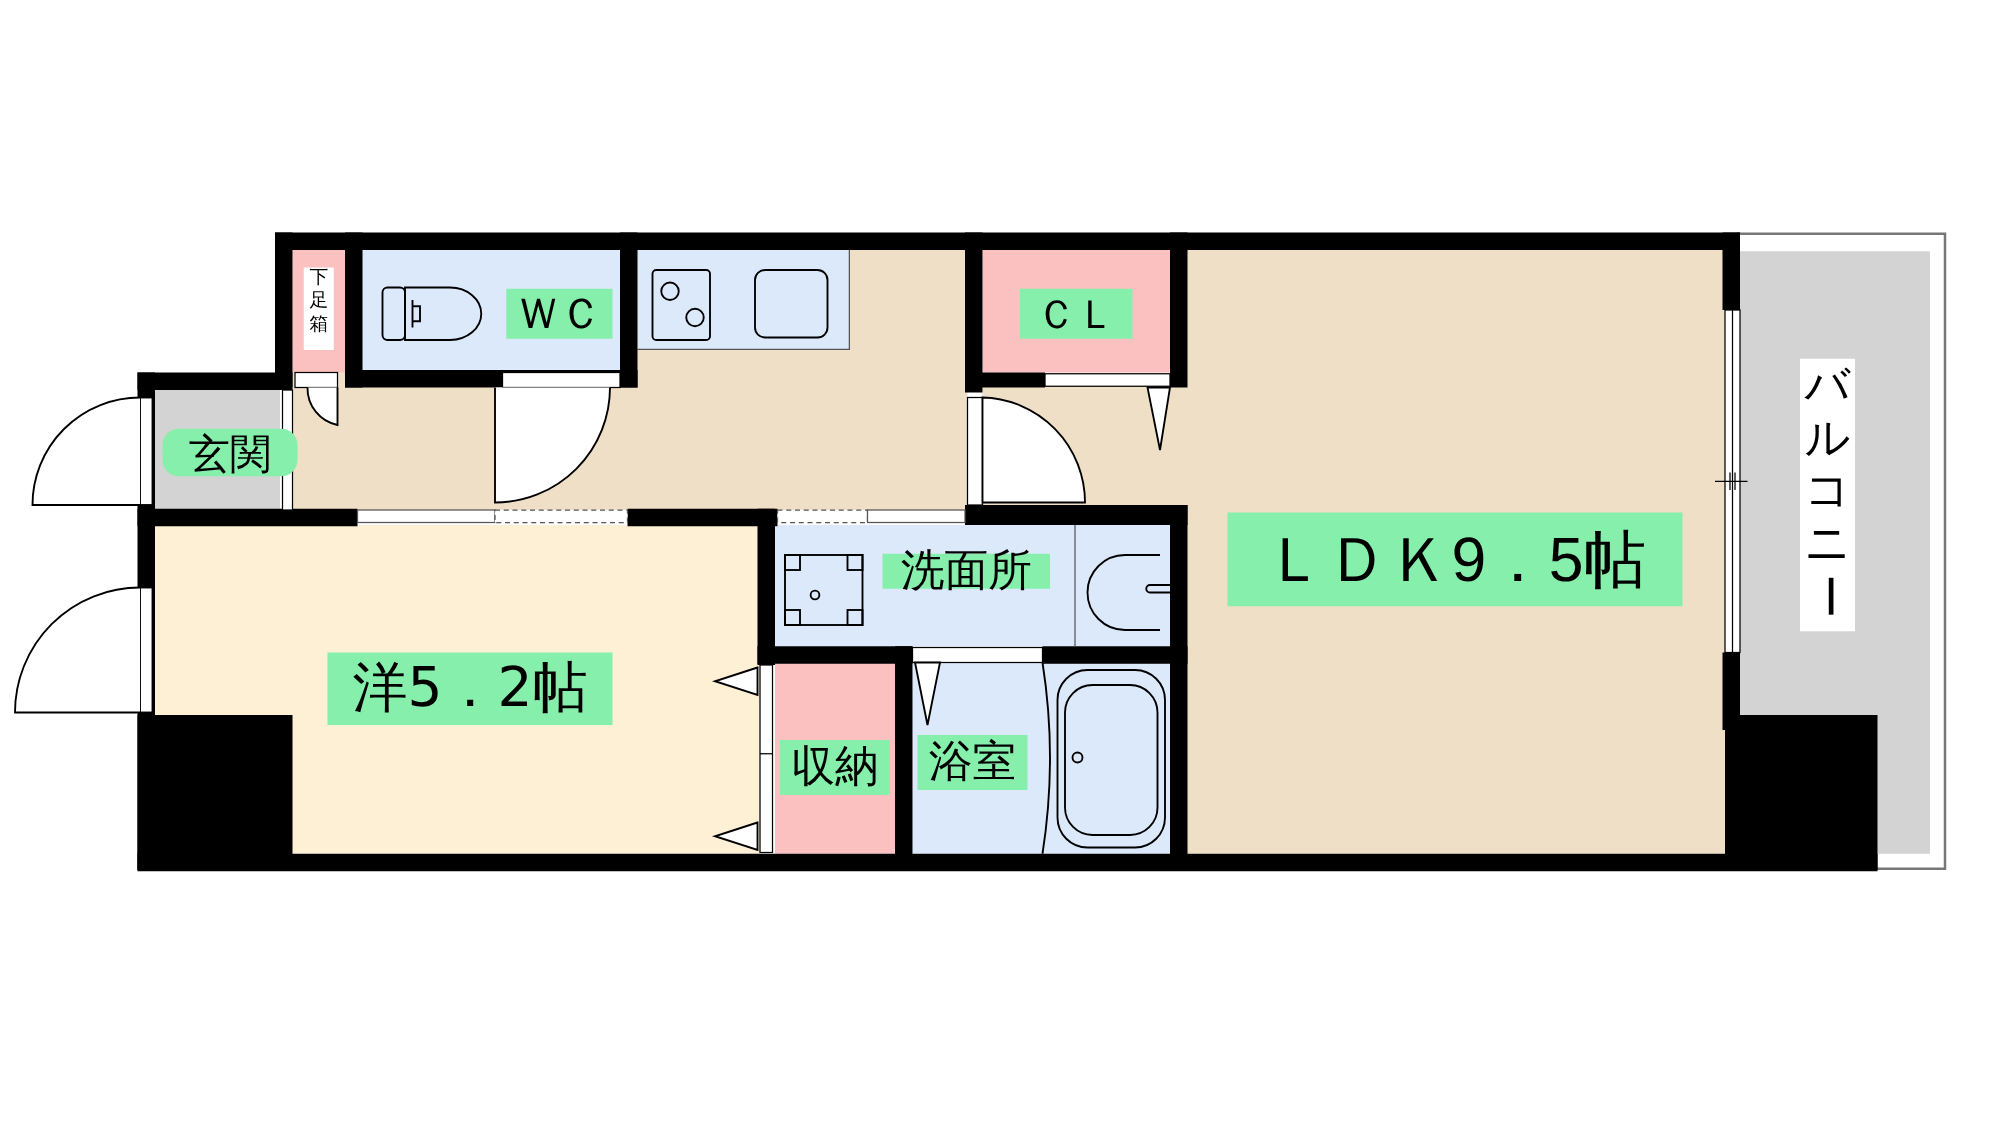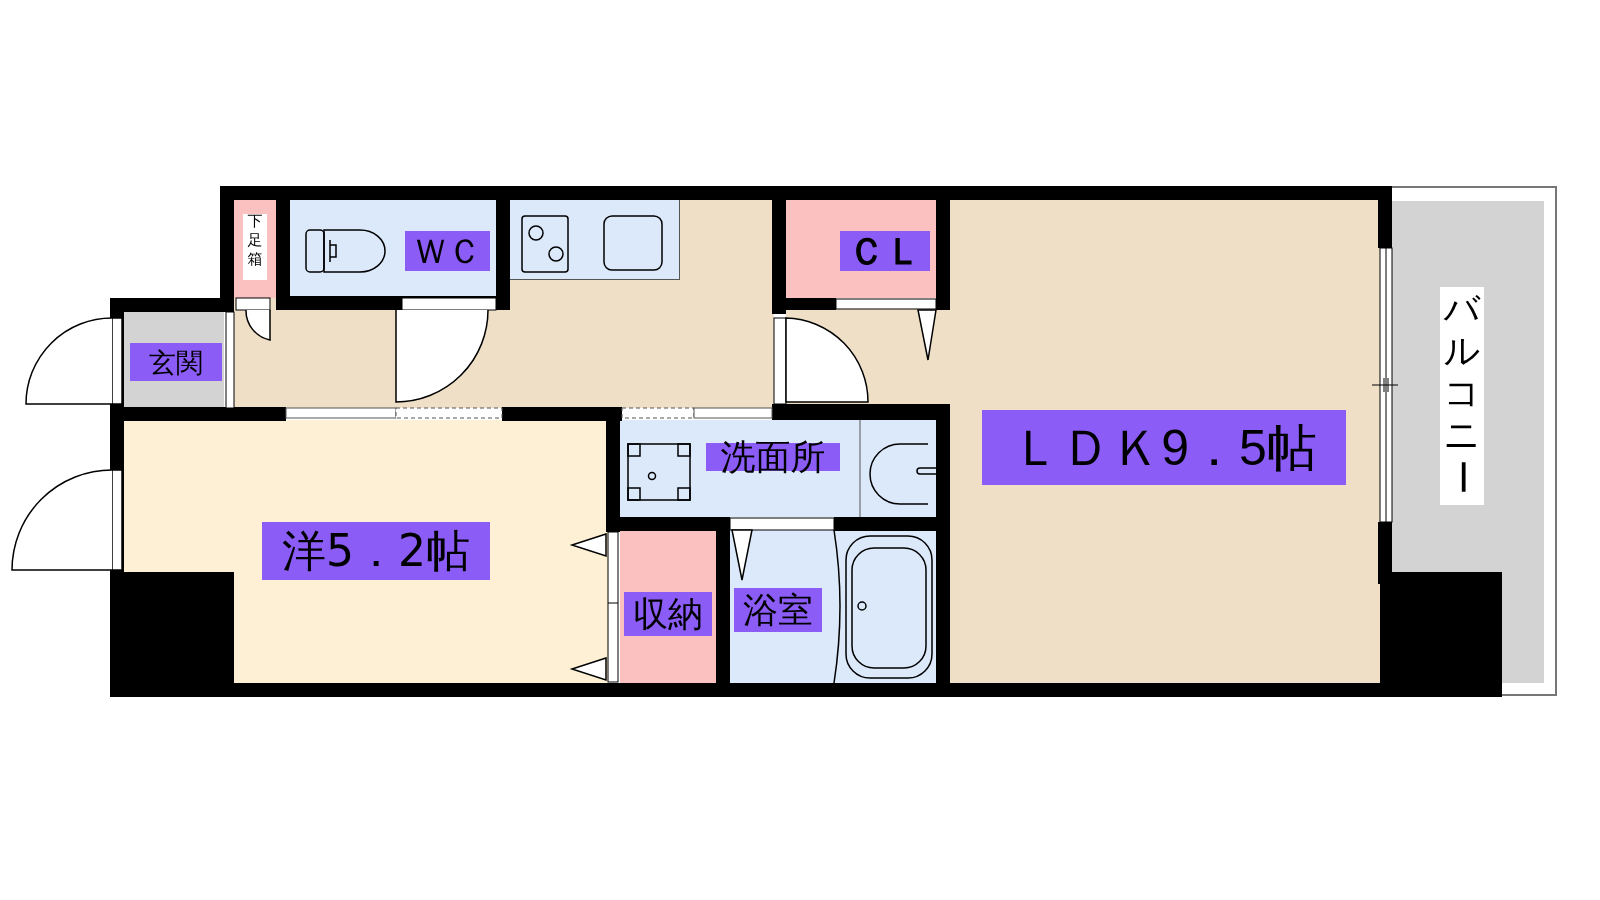--- a/index.html
+++ b/index.html
@@ -1,19 +1,19 @@
 <!DOCTYPE html>
 <html><head>
 <meta charset="utf-8">
 <style>
   html,body{margin:0;padding:0;background:#ffffff;}
   body{width:1600px;height:900px;position:relative;overflow:hidden;font-family:"DejaVu Sans","Liberation Sans",sans-serif;}
   .wall{position:absolute;background:#000;}
   .room{position:absolute;}
-  .label{position:absolute;background:#8b5cf6;color:#000;white-space:nowrap;line-height:1;display:flex;align-items:center;justify-content:center;}
+  .label{position:absolute;background:#86efac;color:#000;white-space:nowrap;line-height:1;display:flex;align-items:center;justify-content:center;}
   .vlabel{position:absolute;background:#fff;color:#000;display:flex;flex-direction:column;align-items:center;justify-content:flex-start;line-height:1;}
   .vlabel span{display:block;}
   svg{position:absolute;left:0;top:0;overflow:visible;}
 </style>
 </head>
 <body>
 
 <div class="room" style="left:1390px;top:186px;width:167px;height:510px;background:#fff;border:2px solid #777;box-sizing:border-box;"></div>
 <div class="room" style="left:1392px;top:201px;width:152px;height:482px;background:#d3d3d3;"></div>
 
@@ -146,23 +146,23 @@
 </svg>
 
 <div class="vlabel" style="left:243px;top:214px;width:24px;height:66px;font-size:15px;">
   <span>下</span>
   <span style="margin-top:4px;">足</span>
   <span style="margin-top:4px;">箱</span>
 </div>
 
 <div class="label" style="left:405px;top:231px;width:85px;height:40px;font-size:34px;font-family:'Liberation Sans',sans-serif;">ＷＣ</div>
 
-<div class="label" style="left:840px;top:231px;width:90px;height:40px;font-size:37px;font-family:'Liberation Sans',sans-serif;font-weight:bold;">ＣＬ</div>
+<div class="label" style="left:816px;top:231px;width:90px;height:40px;font-size:32px;font-family:'Liberation Sans',sans-serif;">ＣＬ</div>
 
-<div class="label" style="left:130px;top:343px;width:92px;height:38px;font-size:27px;">玄関</div>
+<div class="label" style="left:130px;top:343px;width:108px;height:38px;font-size:33px;border-radius:13px;">玄関</div>
 
 <div class="label" style="left:982px;top:410px;width:364px;height:75px;font-size:50px;font-family:'Liberation Sans',sans-serif;">ＬＤＫ9．5帖</div>
 
 <div class="label" style="left:262px;top:522px;width:228px;height:58px;font-size:44px;">洋5．2帖</div>
 
 <div class="label" style="left:706px;top:443px;width:134px;height:28px;font-size:35px;">洗面所</div>
 
 <div class="label" style="left:624px;top:592px;width:88px;height:44px;font-size:35px;">収納</div>
 
 <div class="label" style="left:734px;top:588px;width:88px;height:44px;font-size:35px;">浴室</div>

